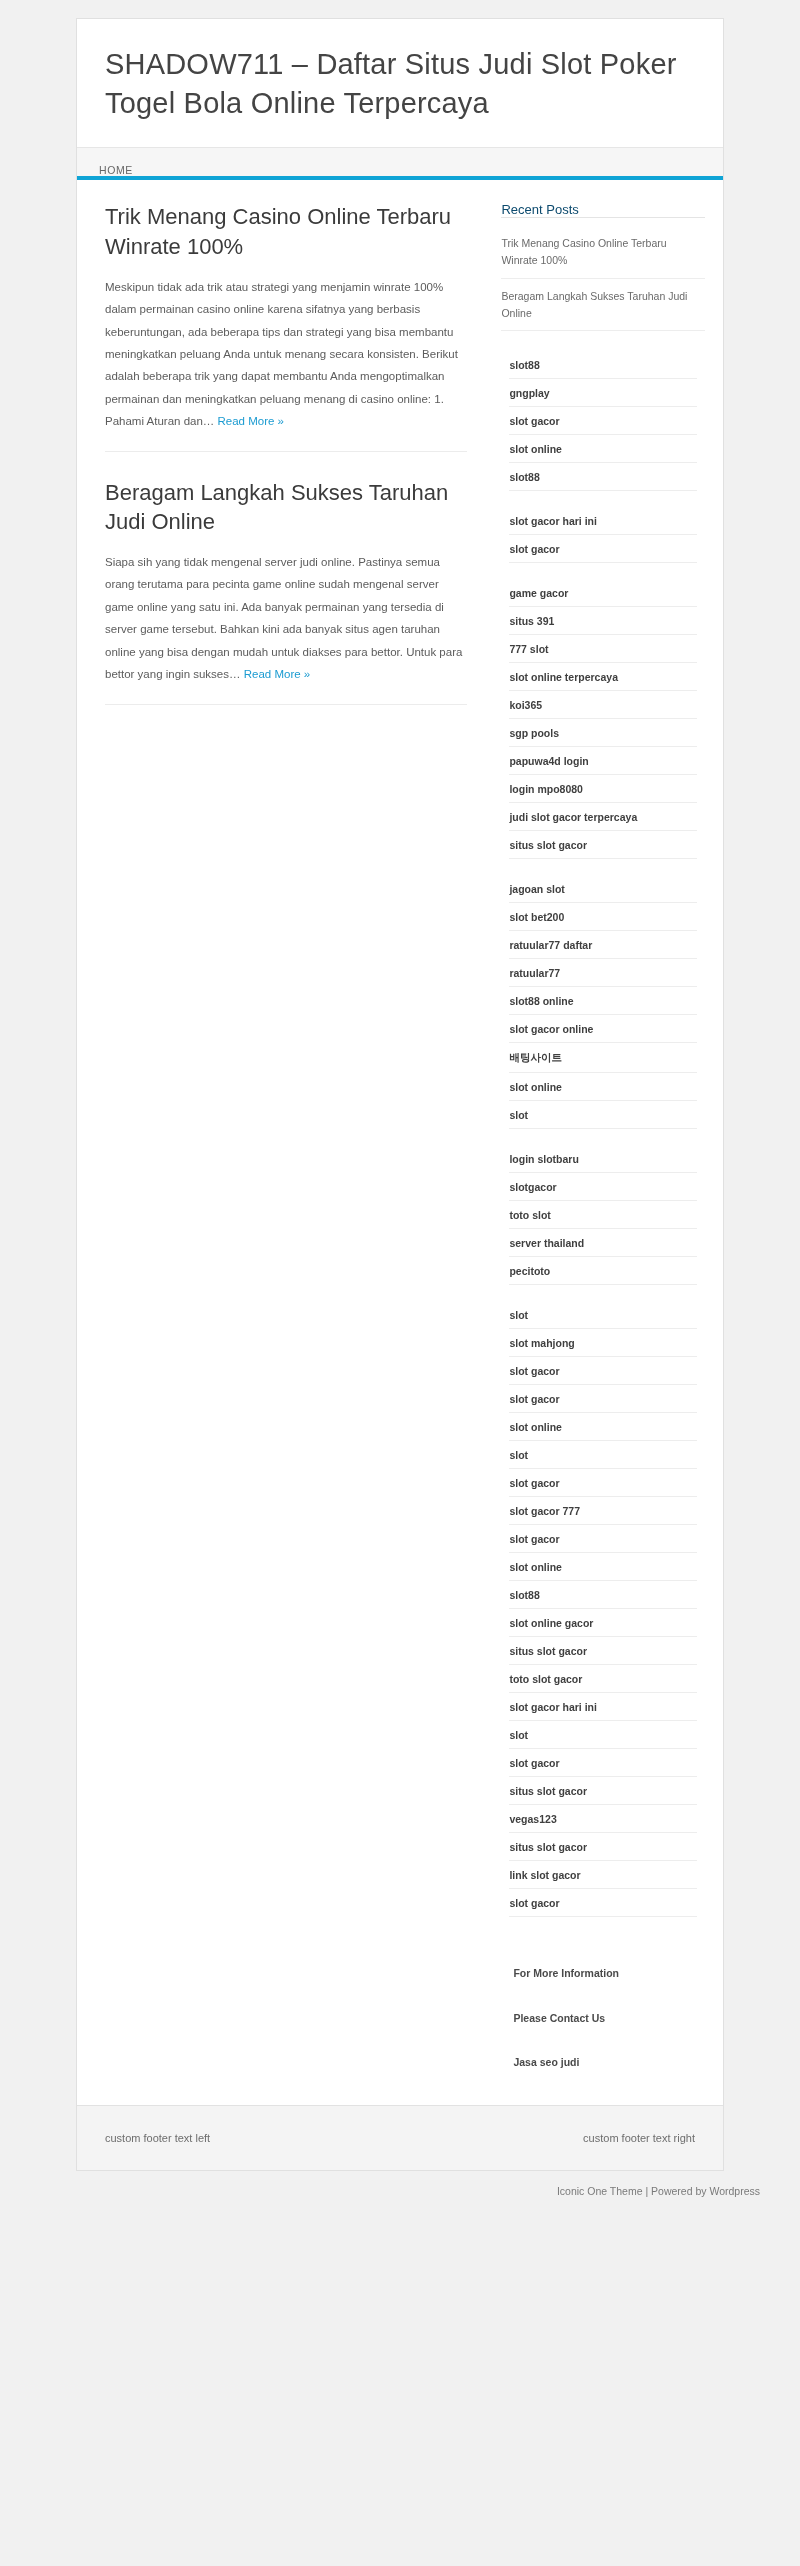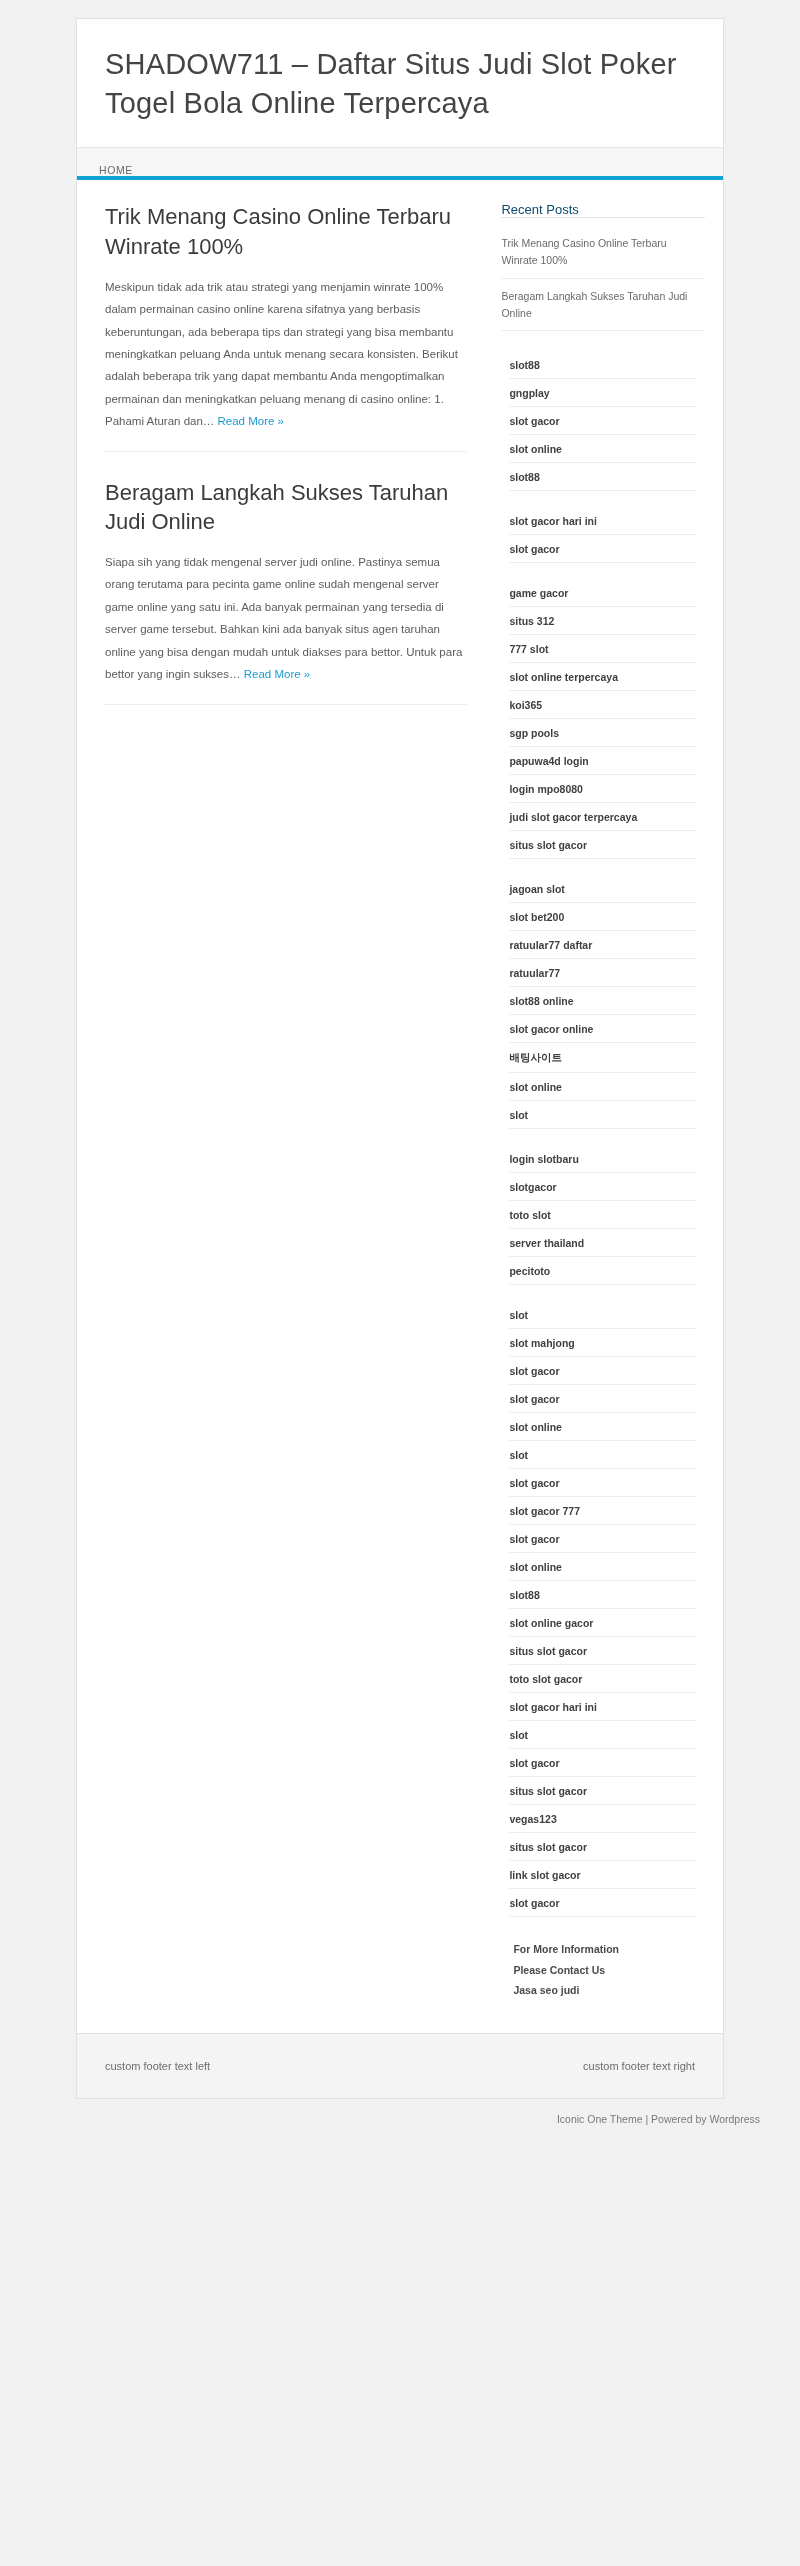--- a/index.html
+++ b/index.html
@@ -160,20 +160,21 @@
   }
   .contact-block {
     padding: 6px 0 0 12px;
   }
   .contact-block div {
     font-size: 10.5px;
     color: #4a4a4a;
     font-weight: bold;
     line-height: 1.75;
     padding: 1px 0;
+    margin-top: 24px;
   }
   
   .footer-widgets {
     background: #f4f4f4;
     border-top: 1px solid #e2e2e2;
     display: flex;
     justify-content: space-between;
     padding: 26px 28px;
     margin-top: 10px;
   }
@@ -265,21 +266,21 @@
               </li>
           </ul>
         </div>
 
         <div class="link-group">
           <ul class="link-list">
             <li>
                 <a href="#">game gacor</a>
               </li>
             <li>
-                <a href="#">situs 312</a>
+                <a href="#">situs 391</a>
               </li>
             <li>
                 <a href="#">777 slot</a>
               </li>
             <li>
                 <a href="#">slot online terpercaya</a>
               </li>
             <li>
                 <a href="#">koi365</a>
               </li>

